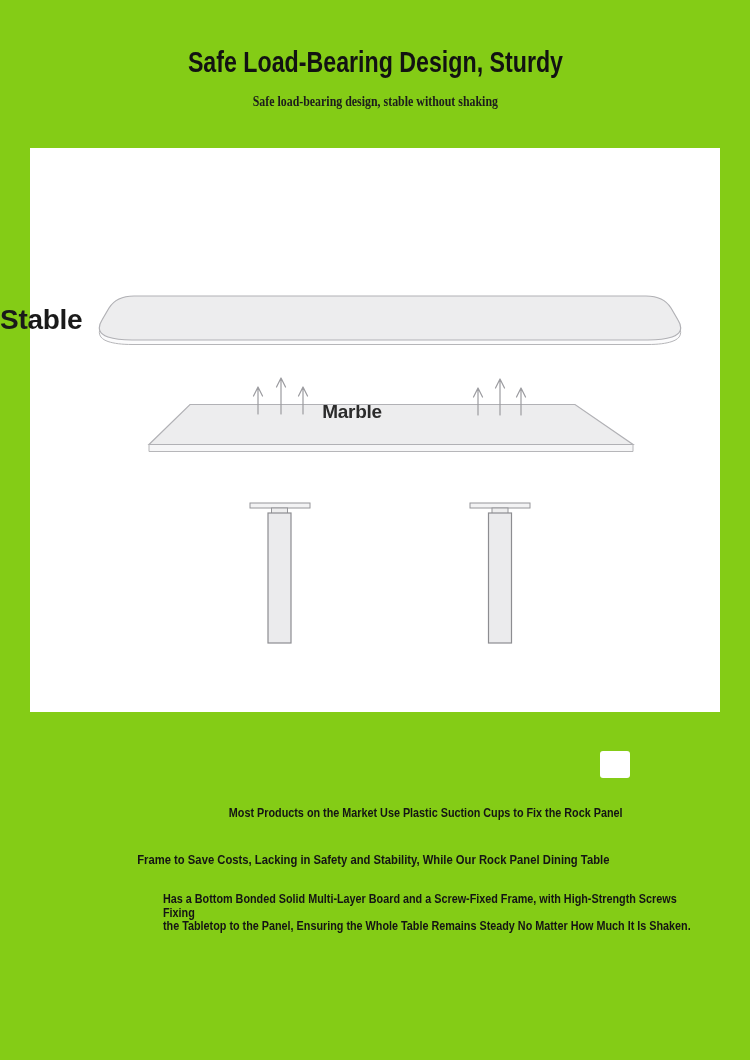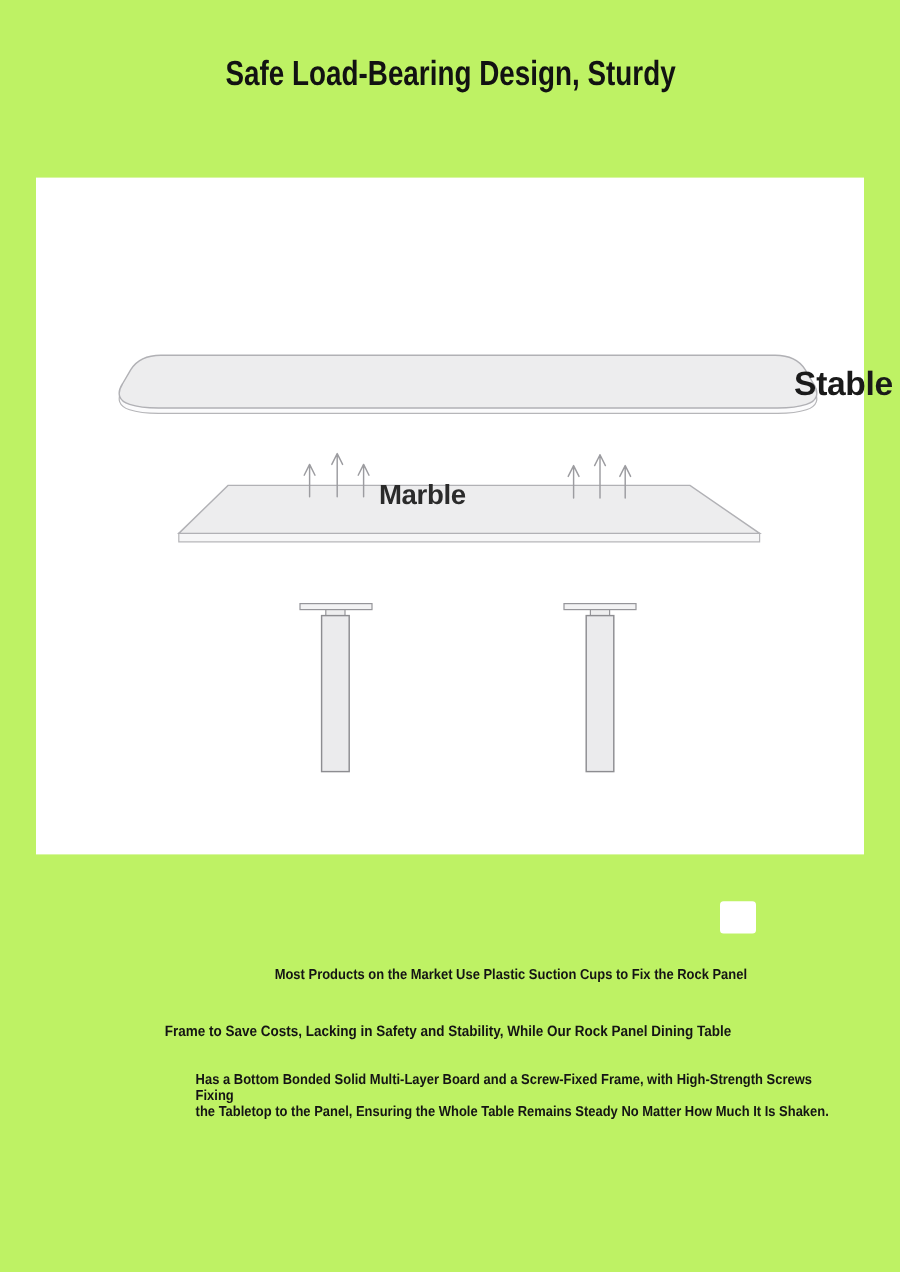--- a/index.html
+++ b/index.html
@@ -1,39 +1,39 @@
 <!DOCTYPE html>
 <html><head>
 <meta charset="utf-8">
 <style>
   html,body{margin:0;padding:0;background:#fafafa;}
-  .page{position:relative;width:750px;height:1060px;background:#bef264;overflow:hidden;
+  .page{position:relative;width:750px;height:1060px;background:#84cc16;overflow:hidden;
         font-family:"Liberation Sans",sans-serif;color:#141414;}
   .abs{position:absolute;}
   .center-wrap{position:absolute;text-align:center;}
   .squish{display:inline-block;white-space:nowrap;transform-origin:center;}
 
   .title{font-size:29px;line-height:36px;font-weight:bold;color:#121212;transform:scaleX(0.80);}
   .subtitle{font-family:"Liberation Serif",serif;font-size:14px;font-weight:bold;color:#1c1c1c;transform:scaleX(0.85);}
 
   .panel{position:absolute;left:30px;top:148px;width:690px;height:564px;background:#ffffff;}
   svg.diagram{position:absolute;left:0;top:0;display:block;}
 
   .slab-under{fill:#fbfbfc;stroke:#b6b6b9;stroke-width:1;}
   .slab-main{fill:#ededee;stroke:#b1b1b5;stroke-width:1.2;}
   .panel-under{fill:#f6f6f7;stroke:#b6b6b9;stroke-width:1;}
   .panel-main{fill:#ededee;stroke:#b1b1b5;stroke-width:1.2;}
   .arrow{stroke:#9c9ca0;stroke-width:1.2;fill:none;stroke-linecap:round;stroke-linejoin:round;}
   .leg-plate{fill:#f3f3f4;stroke:#96969a;stroke-width:1;}
   .leg-conn{fill:#eeeeef;stroke:#96969a;stroke-width:1;}
   .leg-col{fill:#ebebed;stroke:#8d8d91;stroke-width:1.2;}
 
-  .stable-label{left:0;top:305px;width:744px;text-align:right;font-size:28px;line-height:30px;
+  .stable-label{left:0;top:305px;width:744px;text-align:left;font-size:28px;line-height:30px;
                 font-weight:bold;color:#1a1a1a;letter-spacing:-0.3px;}
-  .marble-label{left:0;top:401px;width:704px;text-align:center;font-size:23px;line-height:22px;
+  .marble-label{left:0;top:401px;width:704px;text-align:center;font-size:19px;line-height:22px;
                 font-weight:bold;color:#2b2b2b;letter-spacing:-0.3px;}
 
   .h2-wrap{left:0;top:749px;width:714px;}
   .h2{font-family:"DejaVu Sans",sans-serif;font-size:21px;line-height:26px;font-weight:normal;
       color:#3e3e3e;transform:scaleX(0.78);}
   .b1-wrap{left:11px;top:803px;width:740px;padding-left:45px;}
   .b2-wrap{left:0;top:850px;width:746px;}
   .b-small-1{font-size:12px;font-weight:bold;color:#141414;transform:scaleX(0.90);}
   .b-small-2{font-size:12.5px;font-weight:bold;color:#141414;transform:scaleX(0.90);}
   .para{position:absolute;left:163px;top:893px;font-size:12px;font-weight:bold;color:#141414;
@@ -41,20 +41,23 @@
 
   .watermark{position:absolute;left:600px;top:751px;width:30px;height:27px;background:#ffffff;border-radius:3px;}
 </style>
 </head>
 <body>
 
 <div class="page">
 
   <div class="center-wrap" style="left:0;top:44px;width:750px;">
     <span class="squish title">Safe Load-Bearing Design, Sturdy</span>
+  </div>
+  <div class="center-wrap" style="left:0;top:92px;width:750px;">
+    <span class="squish subtitle">Safe load-bearing design, stable without shaking</span>
   </div>
 
   <div class="panel">
     <svg class="diagram" width="690" height="564" viewBox="30 148 690 564">
 
       <g>
         <path class="slab-under" transform="translate(0,4.5)" d="M134 296 L646 296 C658 296 666 300 671 308 L678 320 C683 328 681 334 672 337
                  C666 339 658 340 648 340 L132 340 C122 340 114 339 108 337
                  C99 334 97 328 102 320 L109 308 C114 300 122 296 134 296 Z"></path>
         <path class="slab-main" d="M134 296 L646 296 C658 296 666 300 671 308 L678 320 C683 328 681 334 672 337

